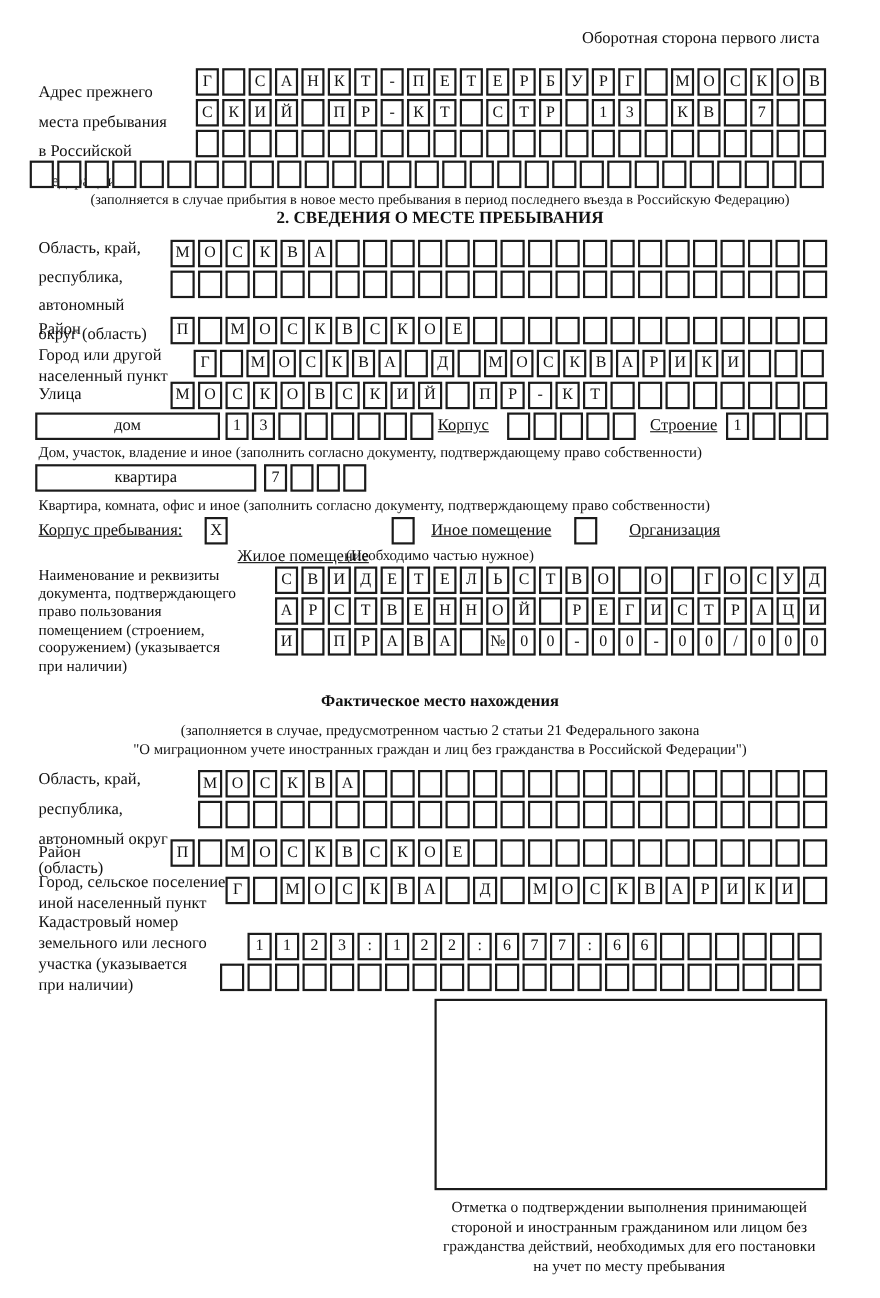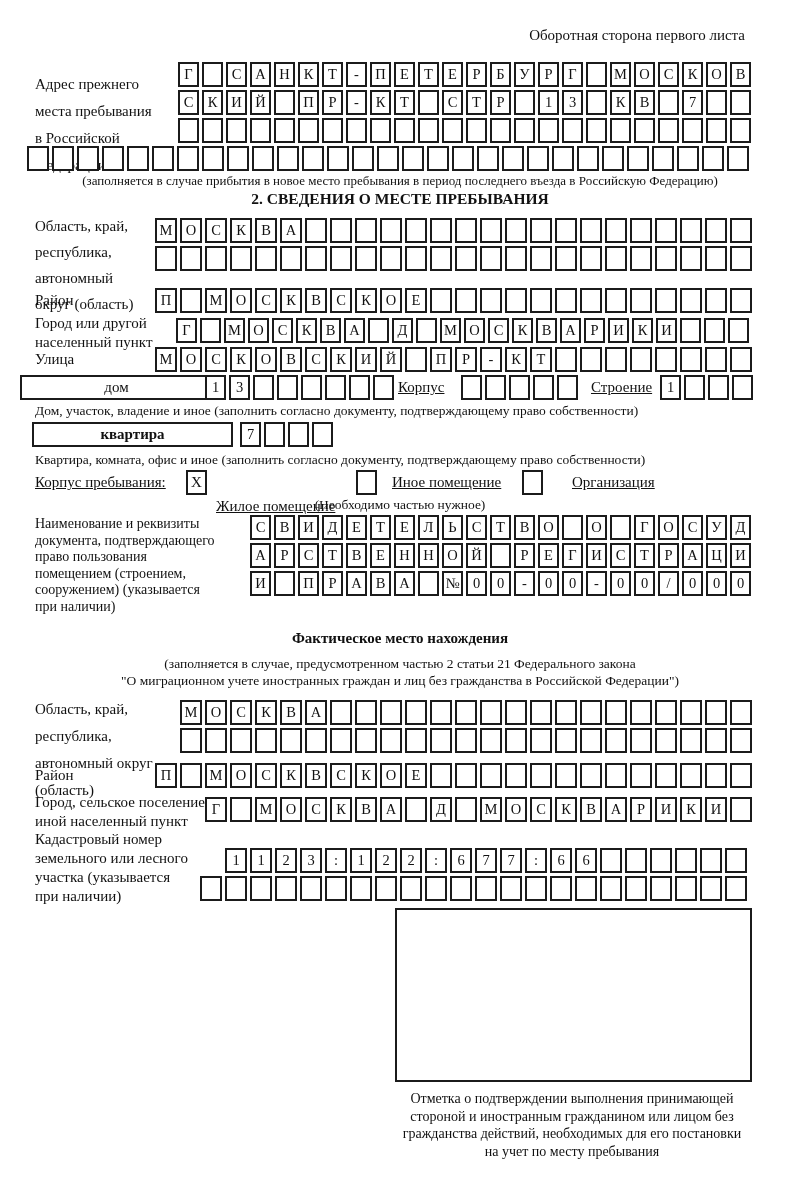--- a/index.html
+++ b/index.html
@@ -56,29 +56,29 @@
   <div class="lbl" style="left:35px;top:287px;">Район</div>
   <div class="row p25" style="left:155px;top:288px;"><span class="cell">П</span><span class="cell">&nbsp;</span><span class="cell">М</span><span class="cell">О</span><span class="cell">С</span><span class="cell">К</span><span class="cell">В</span><span class="cell">С</span><span class="cell">К</span><span class="cell">О</span><span class="cell">Е</span><span class="cell">&nbsp;</span><span class="cell">&nbsp;</span><span class="cell">&nbsp;</span><span class="cell">&nbsp;</span><span class="cell">&nbsp;</span><span class="cell">&nbsp;</span><span class="cell">&nbsp;</span><span class="cell">&nbsp;</span><span class="cell">&nbsp;</span><span class="cell">&nbsp;</span><span class="cell">&nbsp;</span><span class="cell">&nbsp;</span><span class="cell">&nbsp;</span></div>
 
   <div class="lbl lh19" style="left:35px;top:314px;">Город или другой
 населенный пункт</div>
   <div class="row p24" style="left:176px;top:318px;"><span class="cell">Г</span><span class="cell">&nbsp;</span><span class="cell">М</span><span class="cell">О</span><span class="cell">С</span><span class="cell">К</span><span class="cell">В</span><span class="cell">А</span><span class="cell">&nbsp;</span><span class="cell">Д</span><span class="cell">&nbsp;</span><span class="cell">М</span><span class="cell">О</span><span class="cell">С</span><span class="cell">К</span><span class="cell">В</span><span class="cell">А</span><span class="cell">Р</span><span class="cell">И</span><span class="cell">К</span><span class="cell">И</span><span class="cell">&nbsp;</span><span class="cell">&nbsp;</span><span class="cell">&nbsp;</span></div>
 
   <div class="lbl" style="left:35px;top:346px;">Улица</div>
   <div class="row p25" style="left:155px;top:347px;"><span class="cell">М</span><span class="cell">О</span><span class="cell">С</span><span class="cell">К</span><span class="cell">О</span><span class="cell">В</span><span class="cell">С</span><span class="cell">К</span><span class="cell">И</span><span class="cell">Й</span><span class="cell">&nbsp;</span><span class="cell">П</span><span class="cell">Р</span><span class="cell">-</span><span class="cell">К</span><span class="cell">Т</span><span class="cell">&nbsp;</span><span class="cell">&nbsp;</span><span class="cell">&nbsp;</span><span class="cell">&nbsp;</span><span class="cell">&nbsp;</span><span class="cell">&nbsp;</span><span class="cell">&nbsp;</span><span class="cell">&nbsp;</span></div>
 
-  <div class="widebox" style="left:20px;top:375px;width:193px;">дом</div>
+  <div class="widebox" style="left:32px;top:375px;width:168px;">дом</div>
   <div class="row p24" style="left:205px;top:375px;"><span class="cell">1</span><span class="cell">3</span><span class="cell">&nbsp;</span><span class="cell">&nbsp;</span><span class="cell">&nbsp;</span><span class="cell">&nbsp;</span><span class="cell">&nbsp;</span><span class="cell">&nbsp;</span></div>
   <div class="inlinelabel" style="left:398px;top:375px;">Корпус</div>
   <div class="row p24" style="left:461px;top:375px;"><span class="cell">&nbsp;</span><span class="cell">&nbsp;</span><span class="cell">&nbsp;</span><span class="cell">&nbsp;</span><span class="cell">&nbsp;</span></div>
   <div class="inlinelabel" style="left:591px;top:375px;">Строение</div>
   <div class="row p24" style="left:660px;top:375px;"><span class="cell">1</span><span class="cell">&nbsp;</span><span class="cell">&nbsp;</span><span class="cell">&nbsp;</span></div>
   <div class="note" style="left:35px;top:403px;font-size:13.5px;">Дом, участок, владение и иное (заполнить согласно документу, подтверждающему право собственности)</div>
 
-  <div class="widebox" style="left:32px;top:422px;width:201px;font-weight:bold;">квартира</div>
+  <div class="widebox" style="left:32px;top:422px;width:201px;">квартира</div>
   <div class="row p24" style="left:240px;top:422px;"><span class="cell">7</span><span class="cell">&nbsp;</span><span class="cell">&nbsp;</span><span class="cell">&nbsp;</span></div>
   <div class="note" style="left:35px;top:452px;font-size:13.5px;">Квартира, комната, офис и иное (заполнить согласно документу, подтверждающему право собственности)</div>
 
   <div class="inlinelabel" style="left:35px;top:470px;">Корпус пребывания:</div>
   <div class="checkbox" style="left:186px;top:470px;">X</div>
   <div class="inlinelabel" style="left:216px;top:470px;margin-top:24px;">Жилое помещение</div>
   <div class="checkbox" style="left:356px;top:470px;"></div>
   <div class="inlinelabel" style="left:392px;top:470px;">Иное помещение</div>
   <div class="checkbox" style="left:522px;top:470px;"></div>
   <div class="inlinelabel" style="left:572px;top:470px;">Организация</div>

